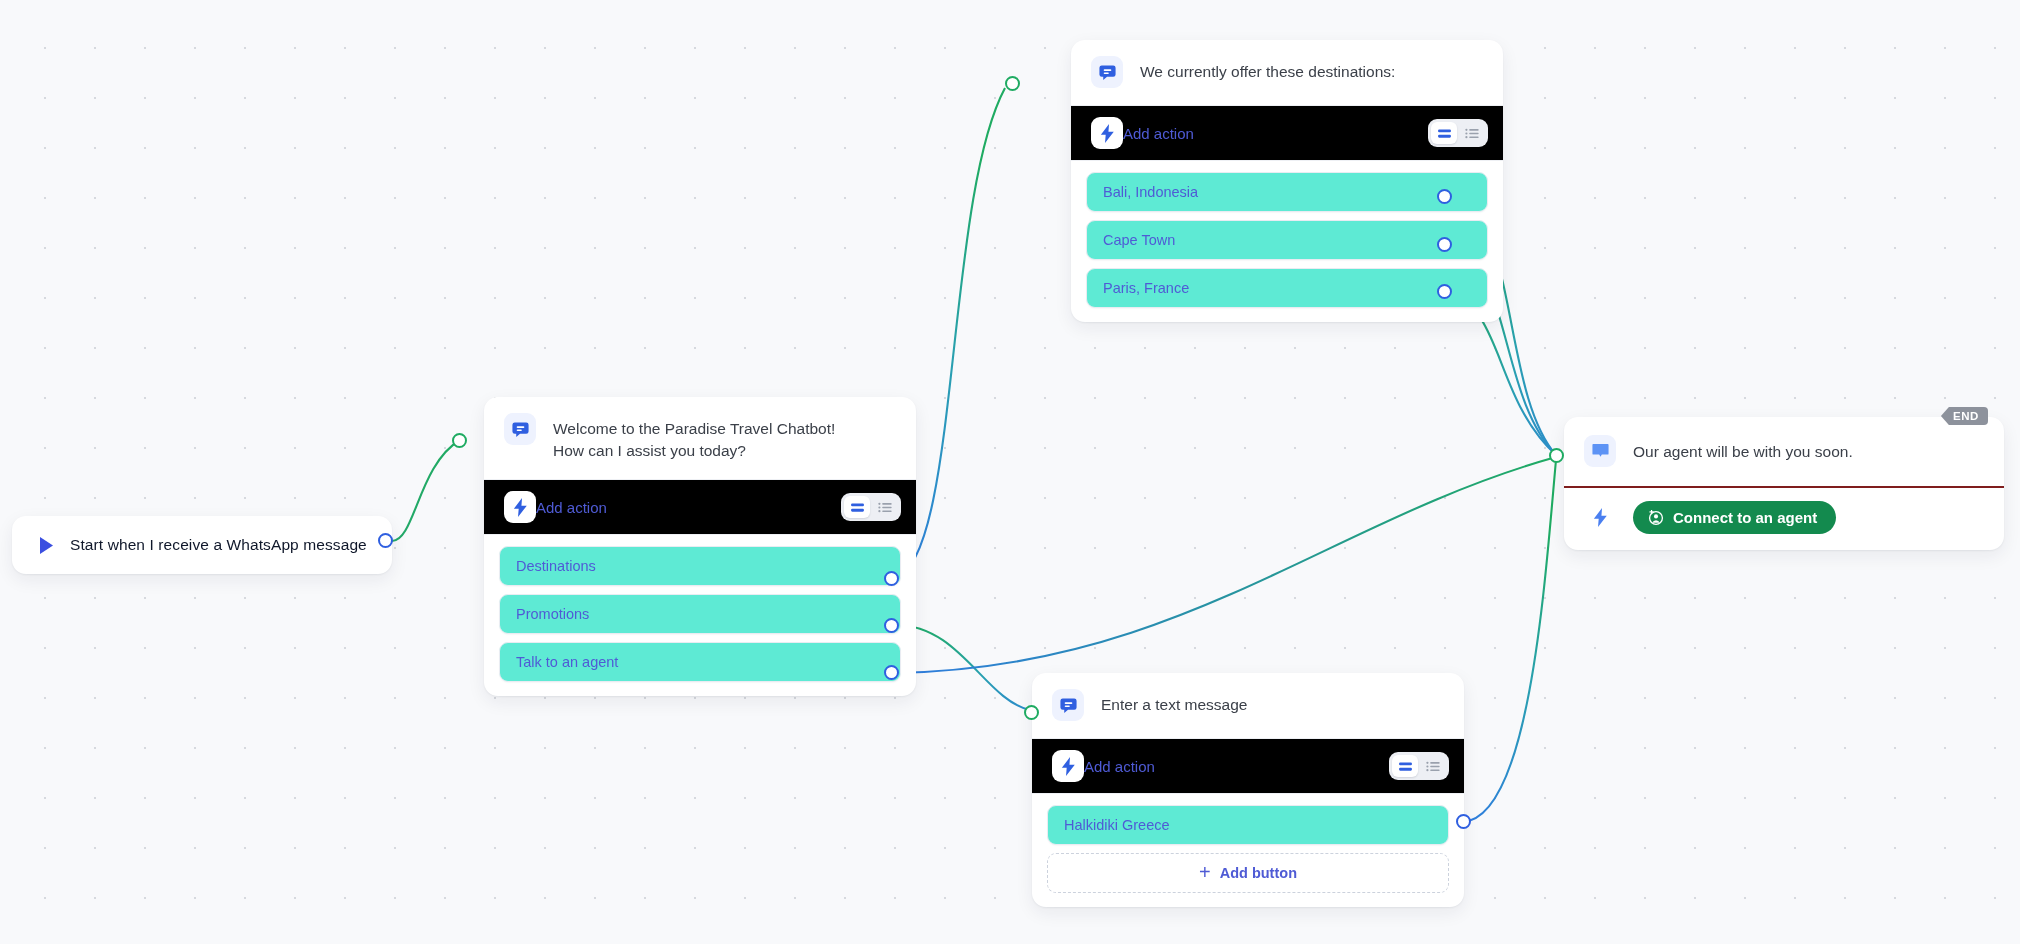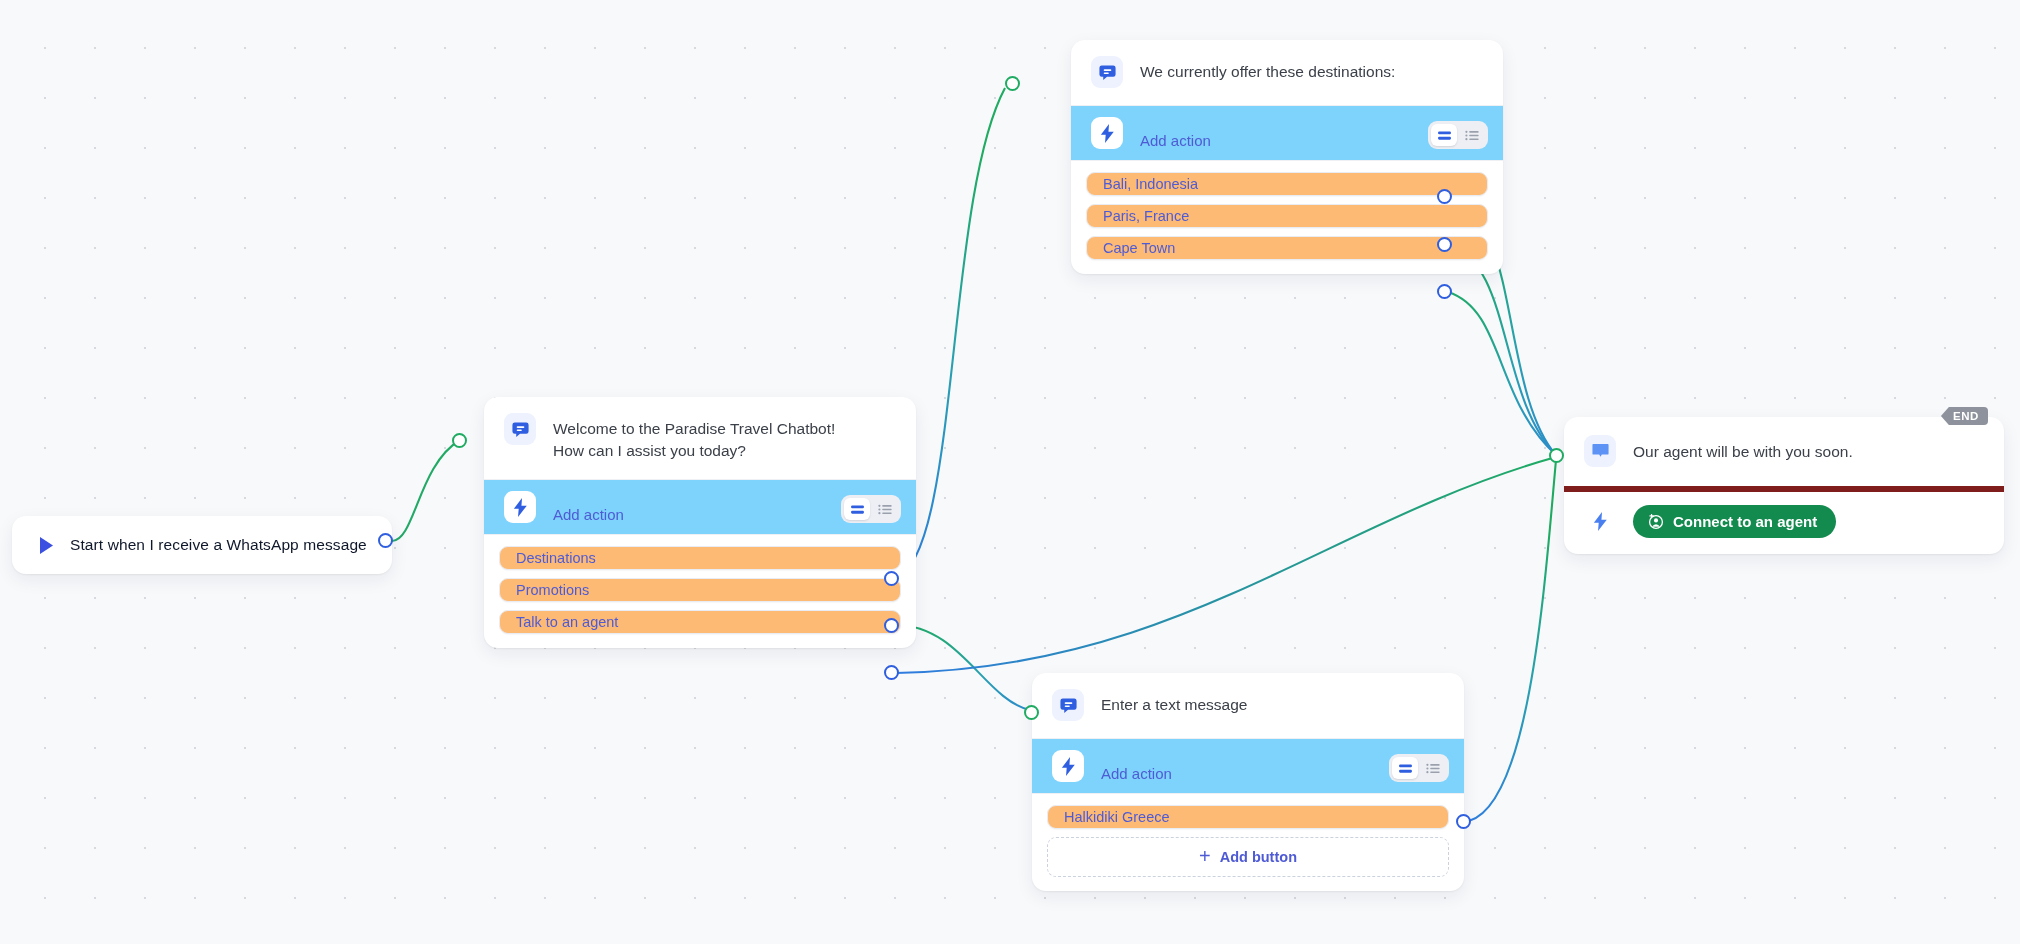--- a/index.html
+++ b/index.html
@@ -76,24 +76,23 @@
   .msg-text {
     font-size: 15.5px;
     line-height: 22px;
     color: #3b4049;
     padding-top: 4px;
     white-space: pre-line;
   }
 
   .action-row {
     display: flex;
-    align-items: flex-end;
-    gap: 17px;
+    align-items: center;
     padding: 11px 15px 11px 20px;
-    background: #7dd3fc;
+    background: #000000;
     border-bottom: 1px solid #eef0f4;
   }
   .bolt-icon {
     width: 32px; height: 32px;
     border-radius: 9px;
     background: #ffffff;
     display: flex; align-items: center; justify-content: center;
     flex: none;
   }
   .action-label {
@@ -113,43 +112,43 @@
     width: 26px; height: 22px;
     border-radius: 6px;
     display: flex; align-items: center; justify-content: center;
   }
   .view-toggle .seg.active { background: #ffffff; box-shadow: 0 1px 2px rgba(22,34,51,.13); }
 
   .btn-list { padding: 11px 15px 14px 15px; display: flex; flex-direction: column; gap: 8px; }
   .choice-btn {
     border: 1px solid #e9ecf2;
     border-radius: 9px;
-    background: #fdba74;
-    padding: 3px 16px;
+    background: #5eead4;
+    padding: 11px 16px;
     font-size: 14.5px;
     color: #4f5bd5;
     box-shadow: 0 1px 1.5px rgba(22,34,51,.035);
   }
   .add-btn {
     border: 1.4px dashed #ccd2dd;
     border-radius: 9px;
     background: #ffffff;
     padding: 11px 16px;
     font-size: 14.5px;
     color: #4f5bd5;
     display: flex; align-items: center; justify-content: center; gap: 9px;
     font-weight: 600;
   }
   .plus-glyph { font-size: 20px; line-height: 0; font-weight: 400; color: #4f5bd5; position: relative; top: -1px; }
 
   
   .agent-head {
     display: flex; align-items: center; gap: 17px;
     padding: 19px 22px 19px 20px;
-    border-bottom: 6px solid #7f1d1d;
+    border-bottom: 2px solid #7f1d1d;
   }
   .agent-action { display: flex; align-items: center; gap: 17px; padding: 13px 20px 16px 20px; }
   .green-pill {
     background: #138a4e;
     color: #ffffff;
     border-radius: 19px;
     padding: 8px 19px 8px 15px;
     font-size: 15px;
     font-weight: bold;
     display: inline-flex; align-items: center; gap: 9px;
@@ -317,22 +316,22 @@
               <rect x="4.4" y="5.2" width="10.4" height="1.7" rx=".85" fill="#9aa1ad"></rect>
             <circle cx="1.4" cy="10" r="1.2" fill="#9aa1ad"></circle>
               <rect x="4.4" y="9.2" width="10.4" height="1.7" rx=".85" fill="#9aa1ad"></rect>
           </svg>
         </span>
       </span>
     </div>
 
     <div class="btn-list">
       <div class="choice-btn">Bali, Indonesia</div>
+      <div class="choice-btn">Cape Town</div>
       <div class="choice-btn">Paris, France</div>
-      <div class="choice-btn">Cape Town</div>
     </div>
   </div>
   <div class="handle in" style="left:1005px; top:76px;"></div>
   <div class="handle out" style="left:1437px; top:189px;"></div>
   <div class="handle out" style="left:1437px; top:237px;"></div>
   <div class="handle out" style="left:1437px; top:284px;"></div>
 
   <div class="node" style="left:1032px; top:673px; width:432px;">
     <div class="msg-head">
       <span class="bubble-icon">

